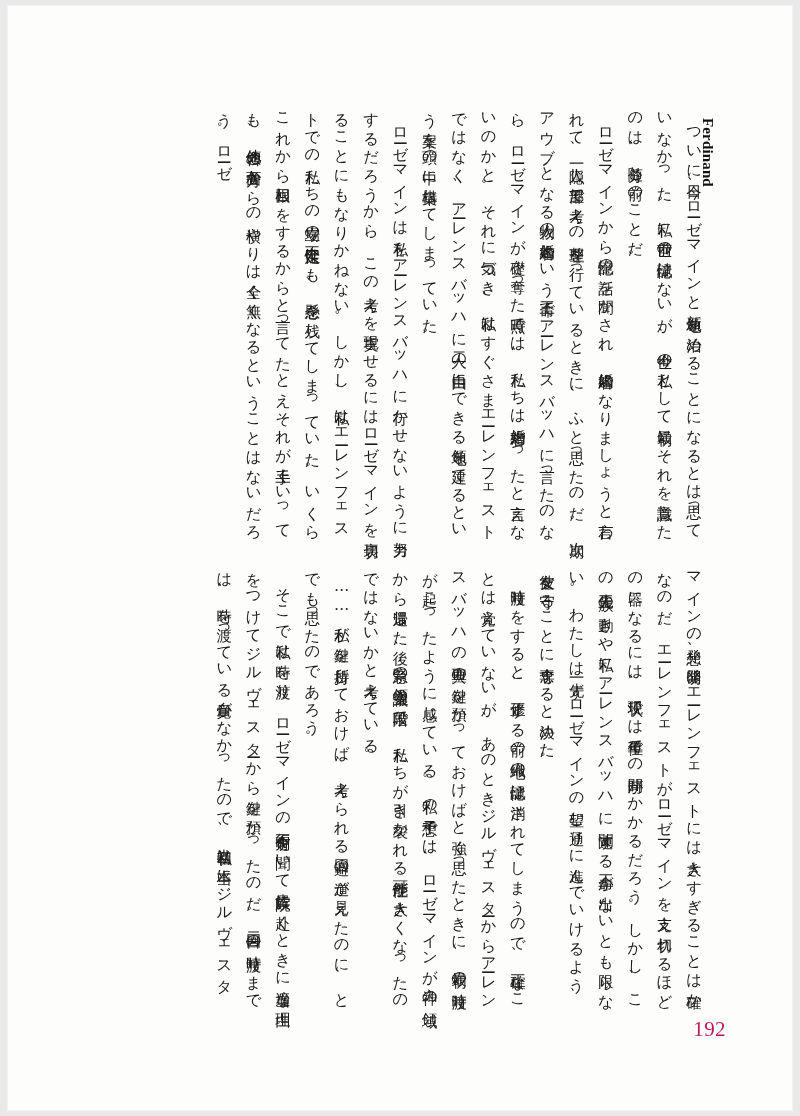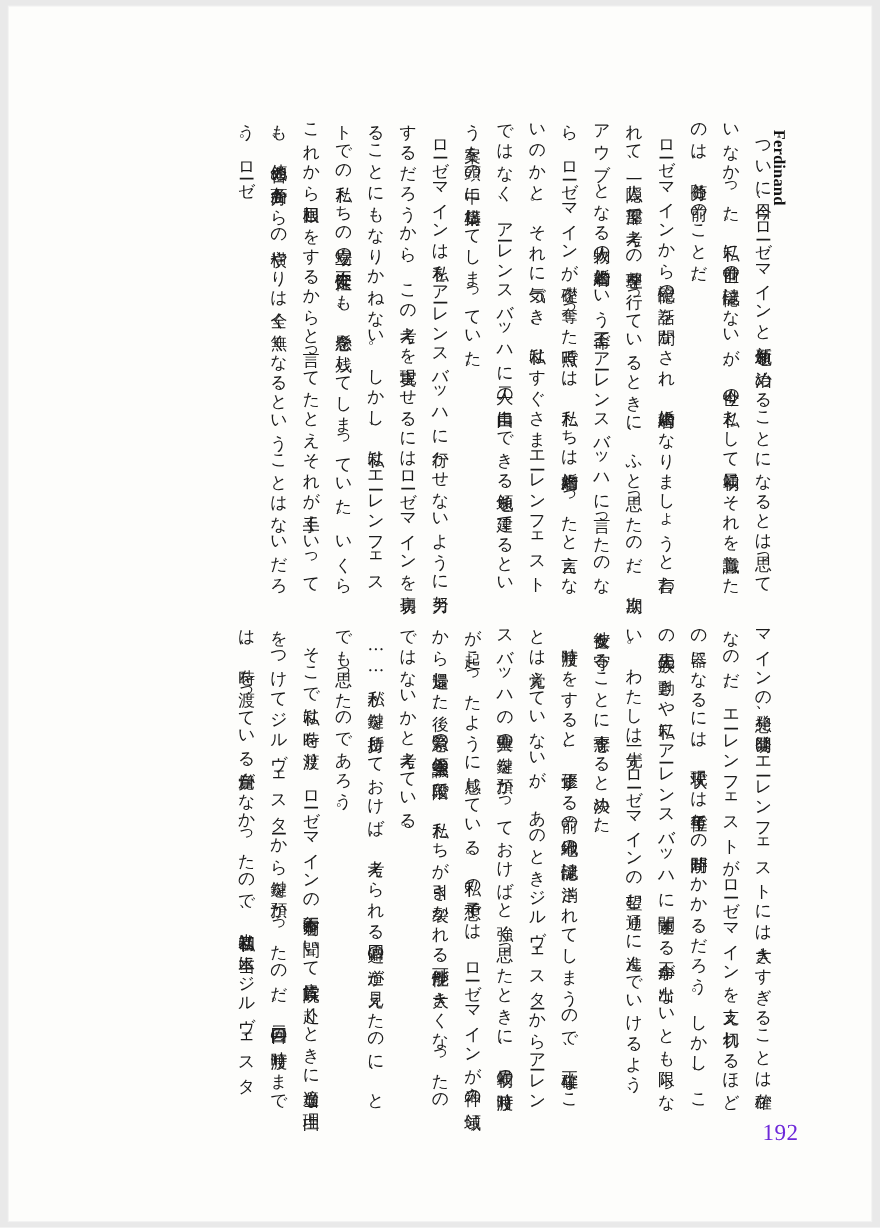--- a/index.html
+++ b/index.html
@@ -85,21 +85,21 @@
     white-space: nowrap;
   }
 
   
   #page-number {
     position: absolute;
     right: 66px;
     bottom: 68px;
     font-family: "Liberation Serif", "DejaVu Serif", serif;
     font-size: 21px;
-    color: #6d28d9;
+    color: #be185d;
     letter-spacing: 0.02em;
   }
 
   
   .vpara {
     margin: 0;
     text-indent: 1em;
   }
   .vpara + .vpara {
     margin-top: 0;

